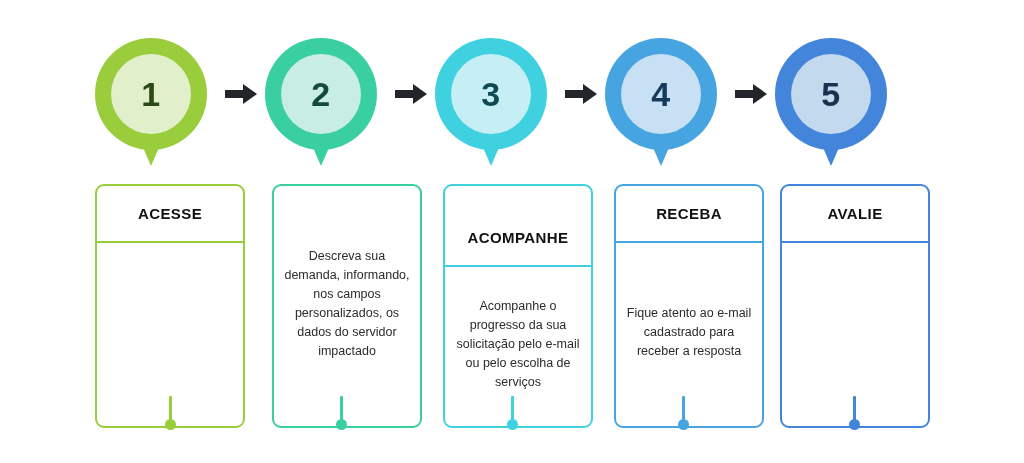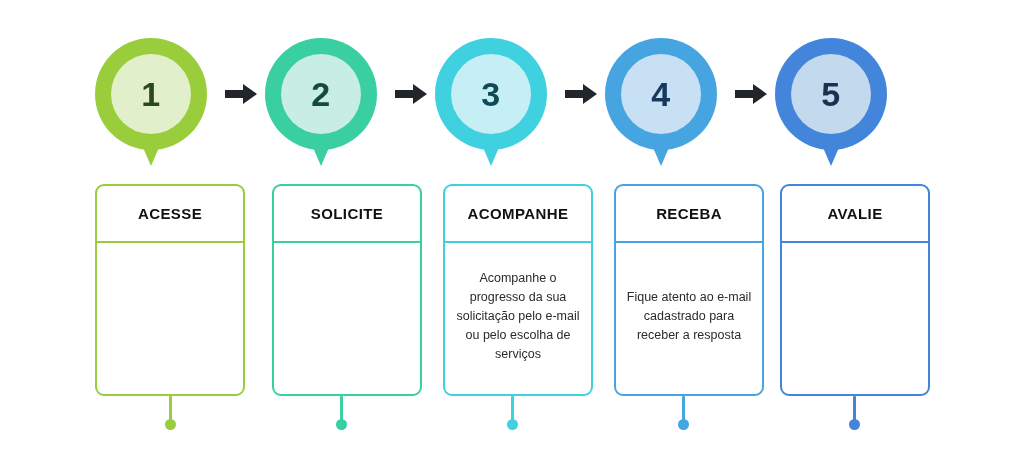--- a/index.html
+++ b/index.html
@@ -95,21 +95,21 @@
     left: 95px;
     top: 184px;
     width: 860px;
     height: 212px;
   }
 
   .card {
     position: absolute;
     top: 0;
     width: 150px;
-    height: 212px;
+    height: 244px;
     box-sizing: border-box;
     border: 2px solid #000;
     border-radius: 9px;
     background: #ffffff;
     display: flex;
     flex-direction: column;
     overflow: hidden;
     justify-content: space-between;
   }
 
@@ -244,27 +244,27 @@
 
   <div class="cards-row">
 
     <div class="card" style="left: 0px; border-color: rgb(154, 205, 60);">
       <div class="card-head" style="border-bottom-color: rgb(154, 205, 60);">
         <span class="card-title">ACESSE</span>
       </div>
     </div>
 
     <div class="card" style="left: 177px; border-color: rgb(58, 207, 160);">
-      <div class="card-head" style="border-bottom-color: rgb(58, 207, 160);">
-        <span class="card-title">SOLICITE</span>
+      <div class="card-body">
+        <span class="card-text">Descreva sua demanda, informando, nos campos personalizados, os dados do servidor impactado</span>
       </div>
     </div>
 
     <div class="card" style="left: 348px; border-color: rgb(63, 209, 224);">
-      <div class="card-head" style="border-bottom-color: rgb(63, 209, 224);">
+      <div class="card-head" style="border-bottom-color: rgb(63, 209, 224); margin-top: 24px;">
         <span class="card-title">ACOMPANHE</span>
       </div>
       <div class="card-body">
         <span class="card-text">Acompanhe o progresso da sua solicitação pelo e-mail ou pelo escolha de serviços</span>
       </div>
     </div>
 
     <div class="card" style="left: 519px; border-color: rgb(70, 165, 224);">
       <div class="card-head" style="border-bottom-color: rgb(70, 165, 224);">
         <span class="card-title">RECEBA</span>

